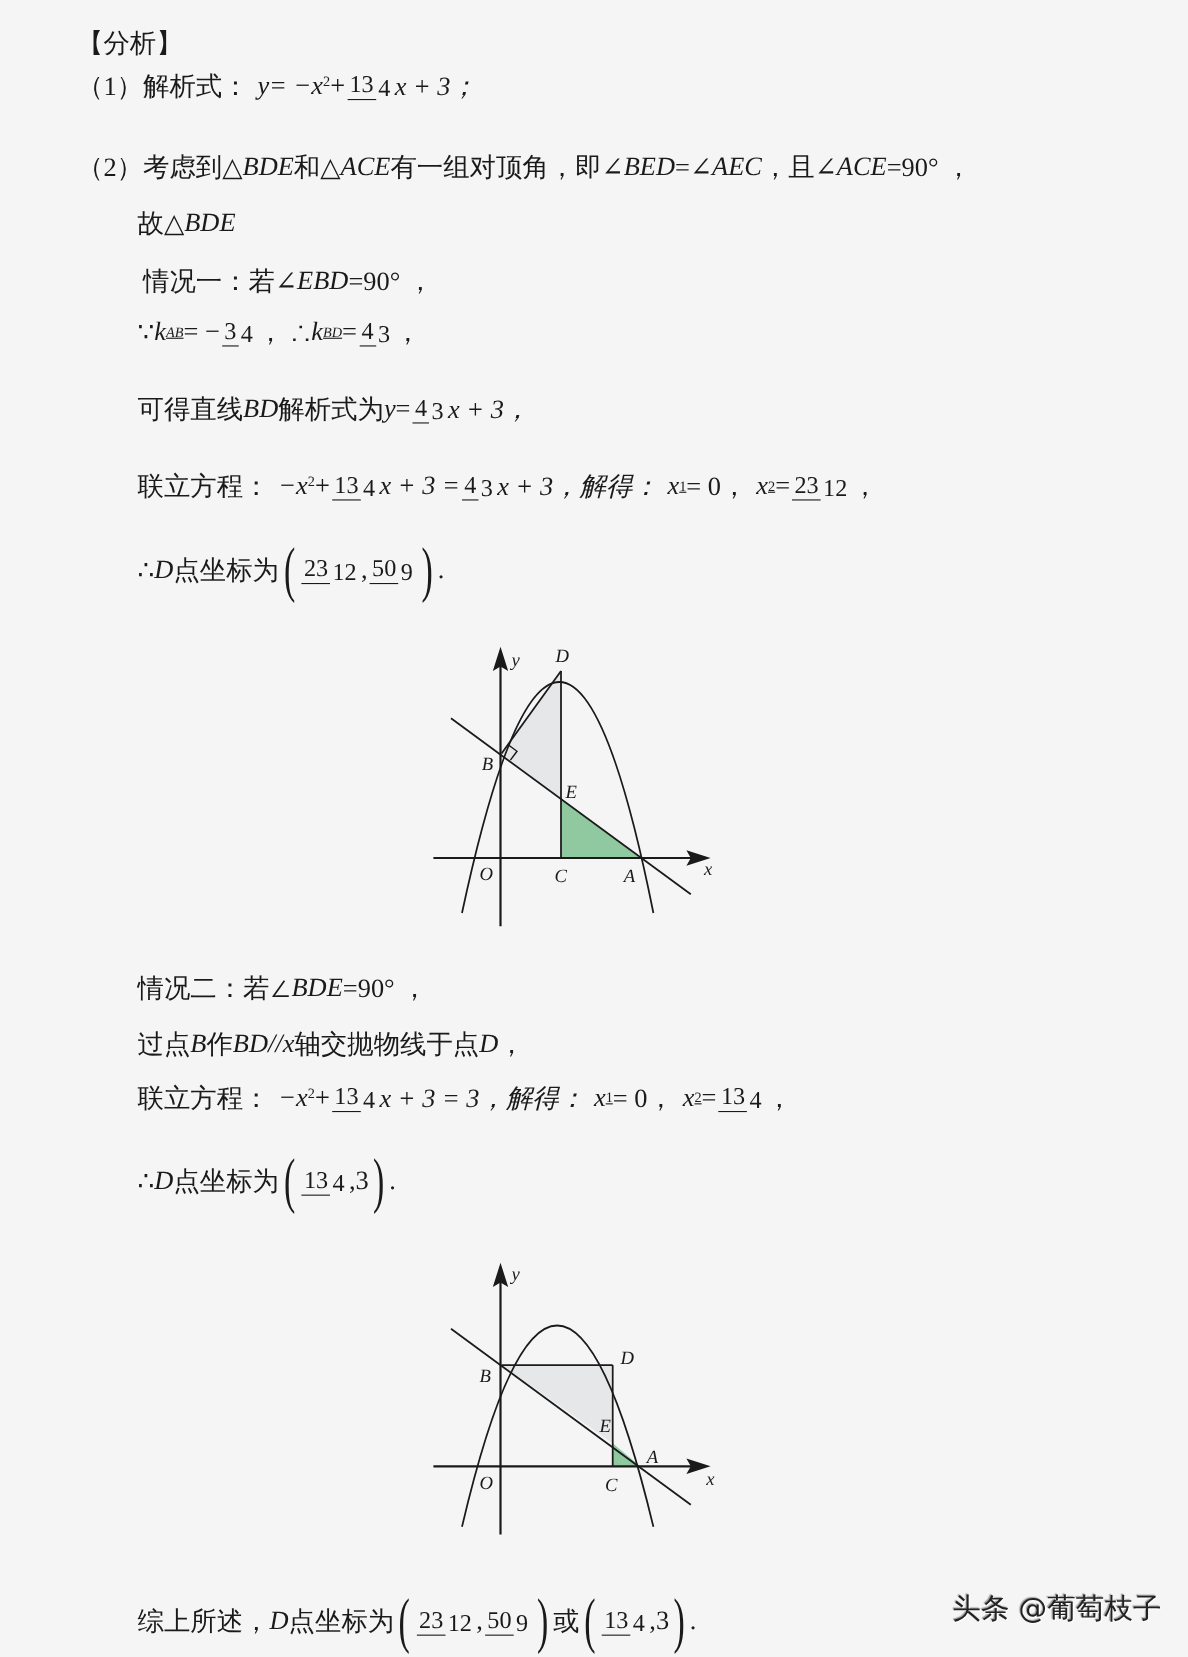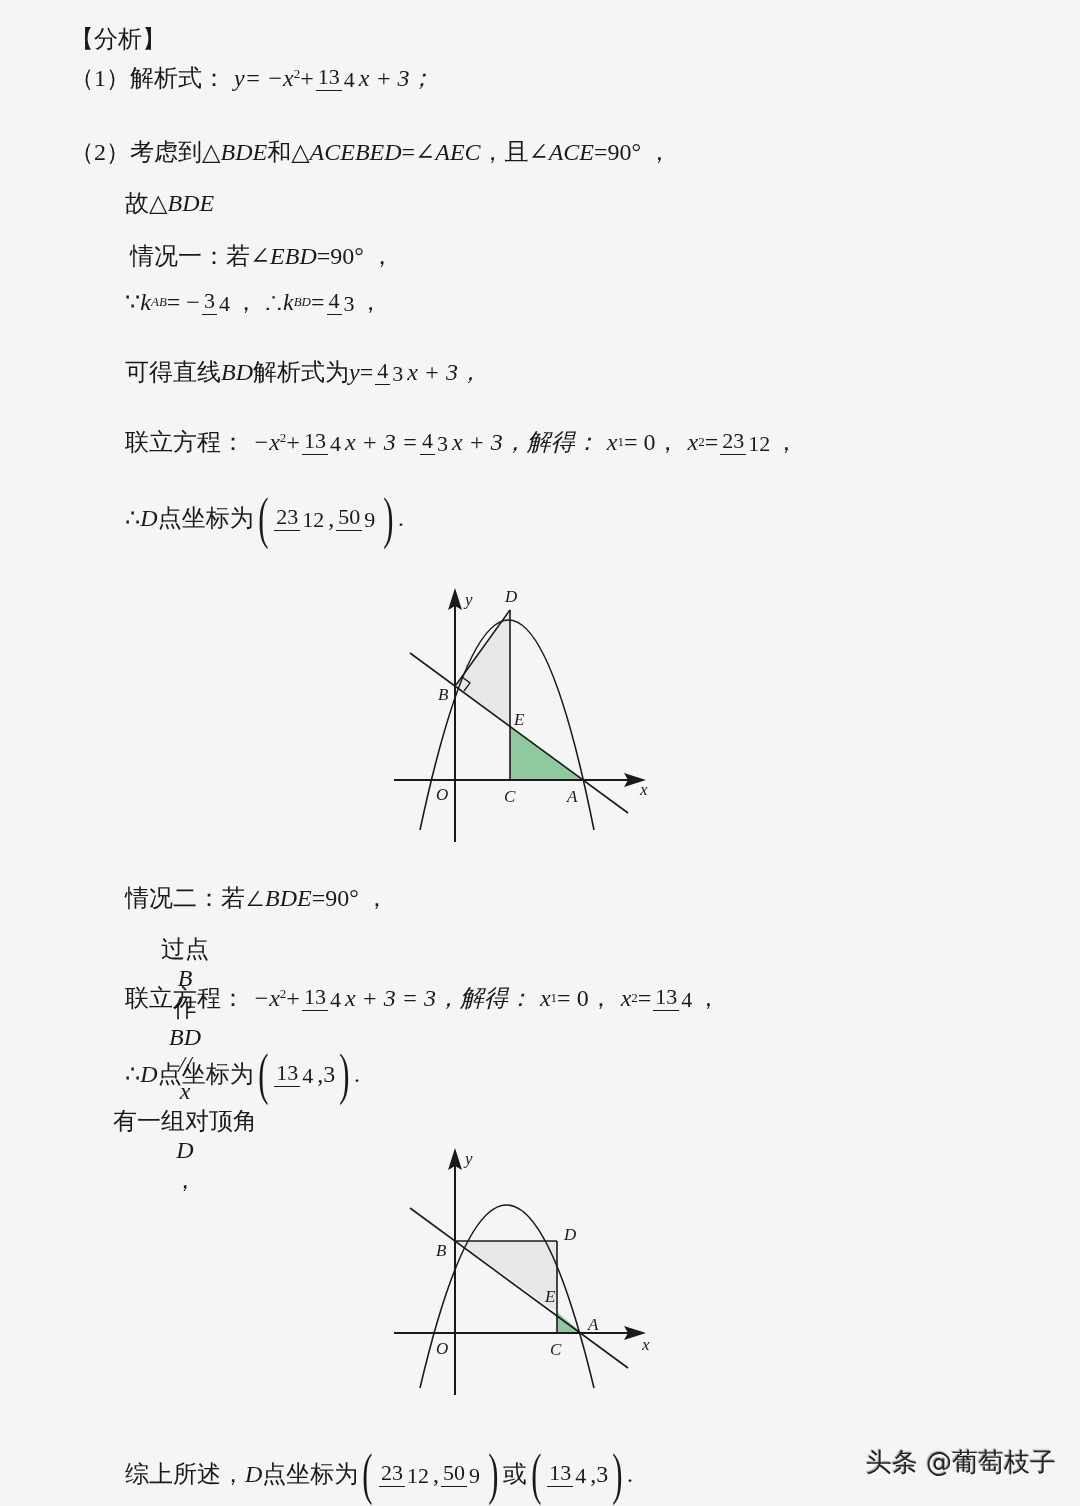--- a/index.html
+++ b/index.html
@@ -8,21 +8,21 @@
     font-family:"Liberation Serif","DejaVu Serif",serif; color:#1a1a1a;
   }
   .line { position:absolute; font-size:24px; white-space:nowrap; display:flex; align-items:center; }
   .m { font-style:italic; }
   .frac { display:inline-flex; align-items:center; vertical-align:middle; margin:0 2px; line-height:1; font-size:22px; }
   .frac .num { padding:0 2px 2px; border-bottom:1.3px solid #1a1a1a; }
   .frac .den { padding:3px 2px 0; }
   .paren { display:inline-flex; align-items:center; }
   .paren .pl, .paren .pr { font-size:56px; font-weight:100; line-height:1; transform:scaleX(0.55); display:inline-block; }
   sup { font-size:13px; position:relative; top:-4px; }
-  sub { font-size:13px; font-style:normal; }
+  sub { font-size:13px; font-style:normal;text-decoration:underline; }
   .sp { display:inline-block; width:8px; }
   .diagram { position:absolute; }
   .watermark { position:absolute; right:24px; bottom:26px; font-family:"DejaVu Sans","Liberation Sans",sans-serif; font-size:26px; color:#222; text-shadow:1px 1px 1px #fff, -1px -1px 1px #999;margin-left:28px; }
   svg text { font-family:"Liberation Serif",serif; font-style:italic; font-size:17px; fill:#1a1a1a; }
 </style>
 </head>
 <body>
 
 <div class="line" style="left:70px;top:12px;margin-top:11px;">【分析】</div>
 
@@ -39,20 +39,21 @@
     </span>
   <span class="m">x + 3；</span>
 </div>
 
 <div class="line" style="left:70px;top:136px;">
   <span>（2）</span>
   <span>考虑到△</span>
     <span class="m">BDE</span>
   <span> 和△</span>
     <span class="m">ACE</span>
+  <span> 有一组对顶角，即∠</span>
     <span class="m">BED</span>
   <span>=∠</span>
     <span class="m">AEC</span>
   <span>，且∠</span>
     <span class="m">ACE</span>
   <span>=90°  ，</span>
 </div>
 <div class="line" style="left:125px;top:187px;">
   <span>故△</span>
     <span class="m">BDE</span>
@@ -161,28 +162,28 @@
   <text x="187" y="222">A</text>
   <text x="125" y="22">D</text>
   <text x="134" y="145">E</text>
 </svg>
 
 <div class="line" style="left:125px;top:882px;font-family:Liberation Serif, serif;">
   <span>情况二：若∠</span>
     <span class="m">BDE</span>
     <span>=90°  ，</span>
 </div>
-<div class="line" style="left:113px;top:933px;flex-direction:column;">
+<div class="line" style="left:125px;top:933px;">
   <span>过点 </span>
     <span class="m">B</span>
   <span> 作 </span>
     <span class="m">BD</span>
   <span class="m"> // </span>
     <span class="m">x</span>
-  <span> 有一组对顶角 </span>
+  <span> 轴交抛物线于点 </span>
     <span class="m">D</span>
     <span>，</span>
 </div>
 <div class="line" style="left:125px;top:982px;">
   <span>联立方程：</span>
     <span class="sp"></span>
   <span class="m">−x</span>
     <sup>2</sup>
   <span> + </span>
   <span class="frac">

